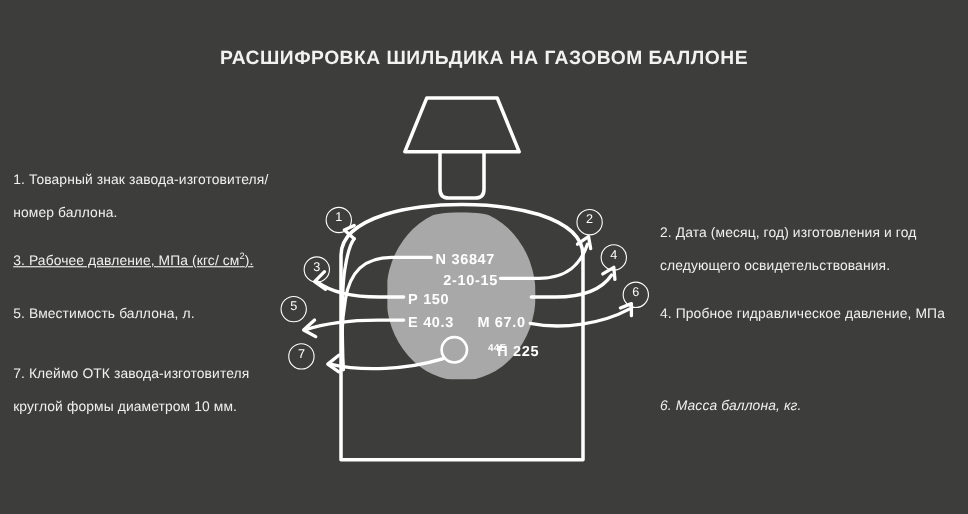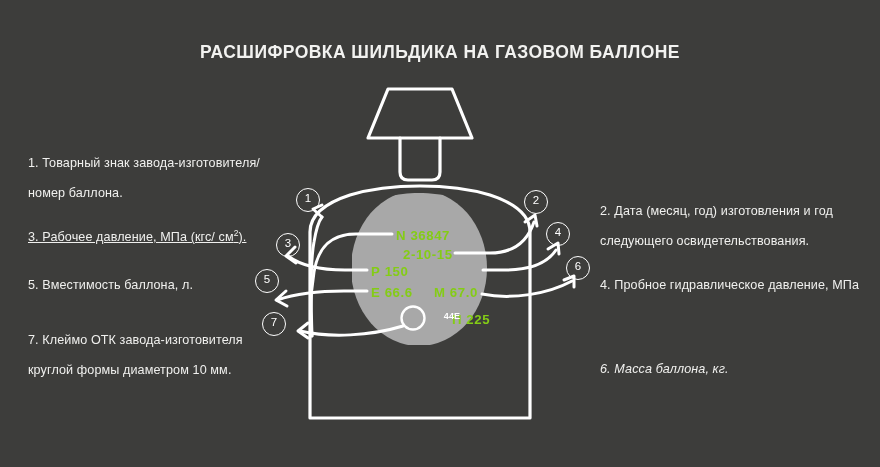--- a/index.html
+++ b/index.html
@@ -28,40 +28,40 @@
   
   .caption{
     position:absolute;
     color:#f0f0ee;
     font-size:12.6px;
     line-height:30px;
     letter-spacing:.1px;
     white-space:nowrap;
   }
   .caption .ln{display:block;}
-  .col-left{left:28px;}
+  .col-left{left:12px;}
   .col-right{left:600px;margin-top:48px;}
 
   .c1{top:148px;}
   .c3{top:222px;text-decoration:underline;}
   .c5{top:270px;}
   .c7{top:325px;}
   .c2{top:148px;}
   .c4{top:222px;}
   .c6{top:306px;font-style:italic;}
 
   sup{font-size:8.5px;vertical-align:super;line-height:0;}
 
   
   #art{position:absolute;left:0;top:0;width:880px;height:467px;}
 
   
   .plate-txt{
     position:absolute;
-    color:#84cc16;
+    color:#ffffff;
     font-size:13.2px;
     font-weight:bold;
     letter-spacing:.6px;
     white-space:nowrap;
     user-select:none;
   }
   .t-num   {left:396px;top:228px;}
   .t-date  {left:403px;top:247px;}
   .t-p     {left:371px;top:264px;}
   .t-pp    {left:452px;top:264px;margin-top:48px;}
@@ -167,21 +167,21 @@
       <path d="M525,222 L535,215 L537,226"></path>
       <path d="M548,249 L558,243 L559,254"></path>
       <path d="M564,280 L574,276 L574,287"></path>
     </g>
   </svg>
 
   <div class="plate-txt t-num">N 36847</div>
   <div class="plate-txt t-date">2-10-15</div>
   <div class="plate-txt t-p">Р 150</div>
   <div class="plate-txt t-pp">П 225</div>
-  <div class="plate-txt t-e">Е 66.6</div>
+  <div class="plate-txt t-e">Е 40.3</div>
   <div class="plate-txt t-m">М 67.0</div>
   <div class="stamp-txt">44Е</div>
 
   <div class="bub b1">1</div>
   <div class="bub b3">3</div>
   <div class="bub b5">5</div>
   <div class="bub b7">7</div>
   <div class="bub b2">2</div>
   <div class="bub b4">4</div>
   <div class="bub b6">6</div>

